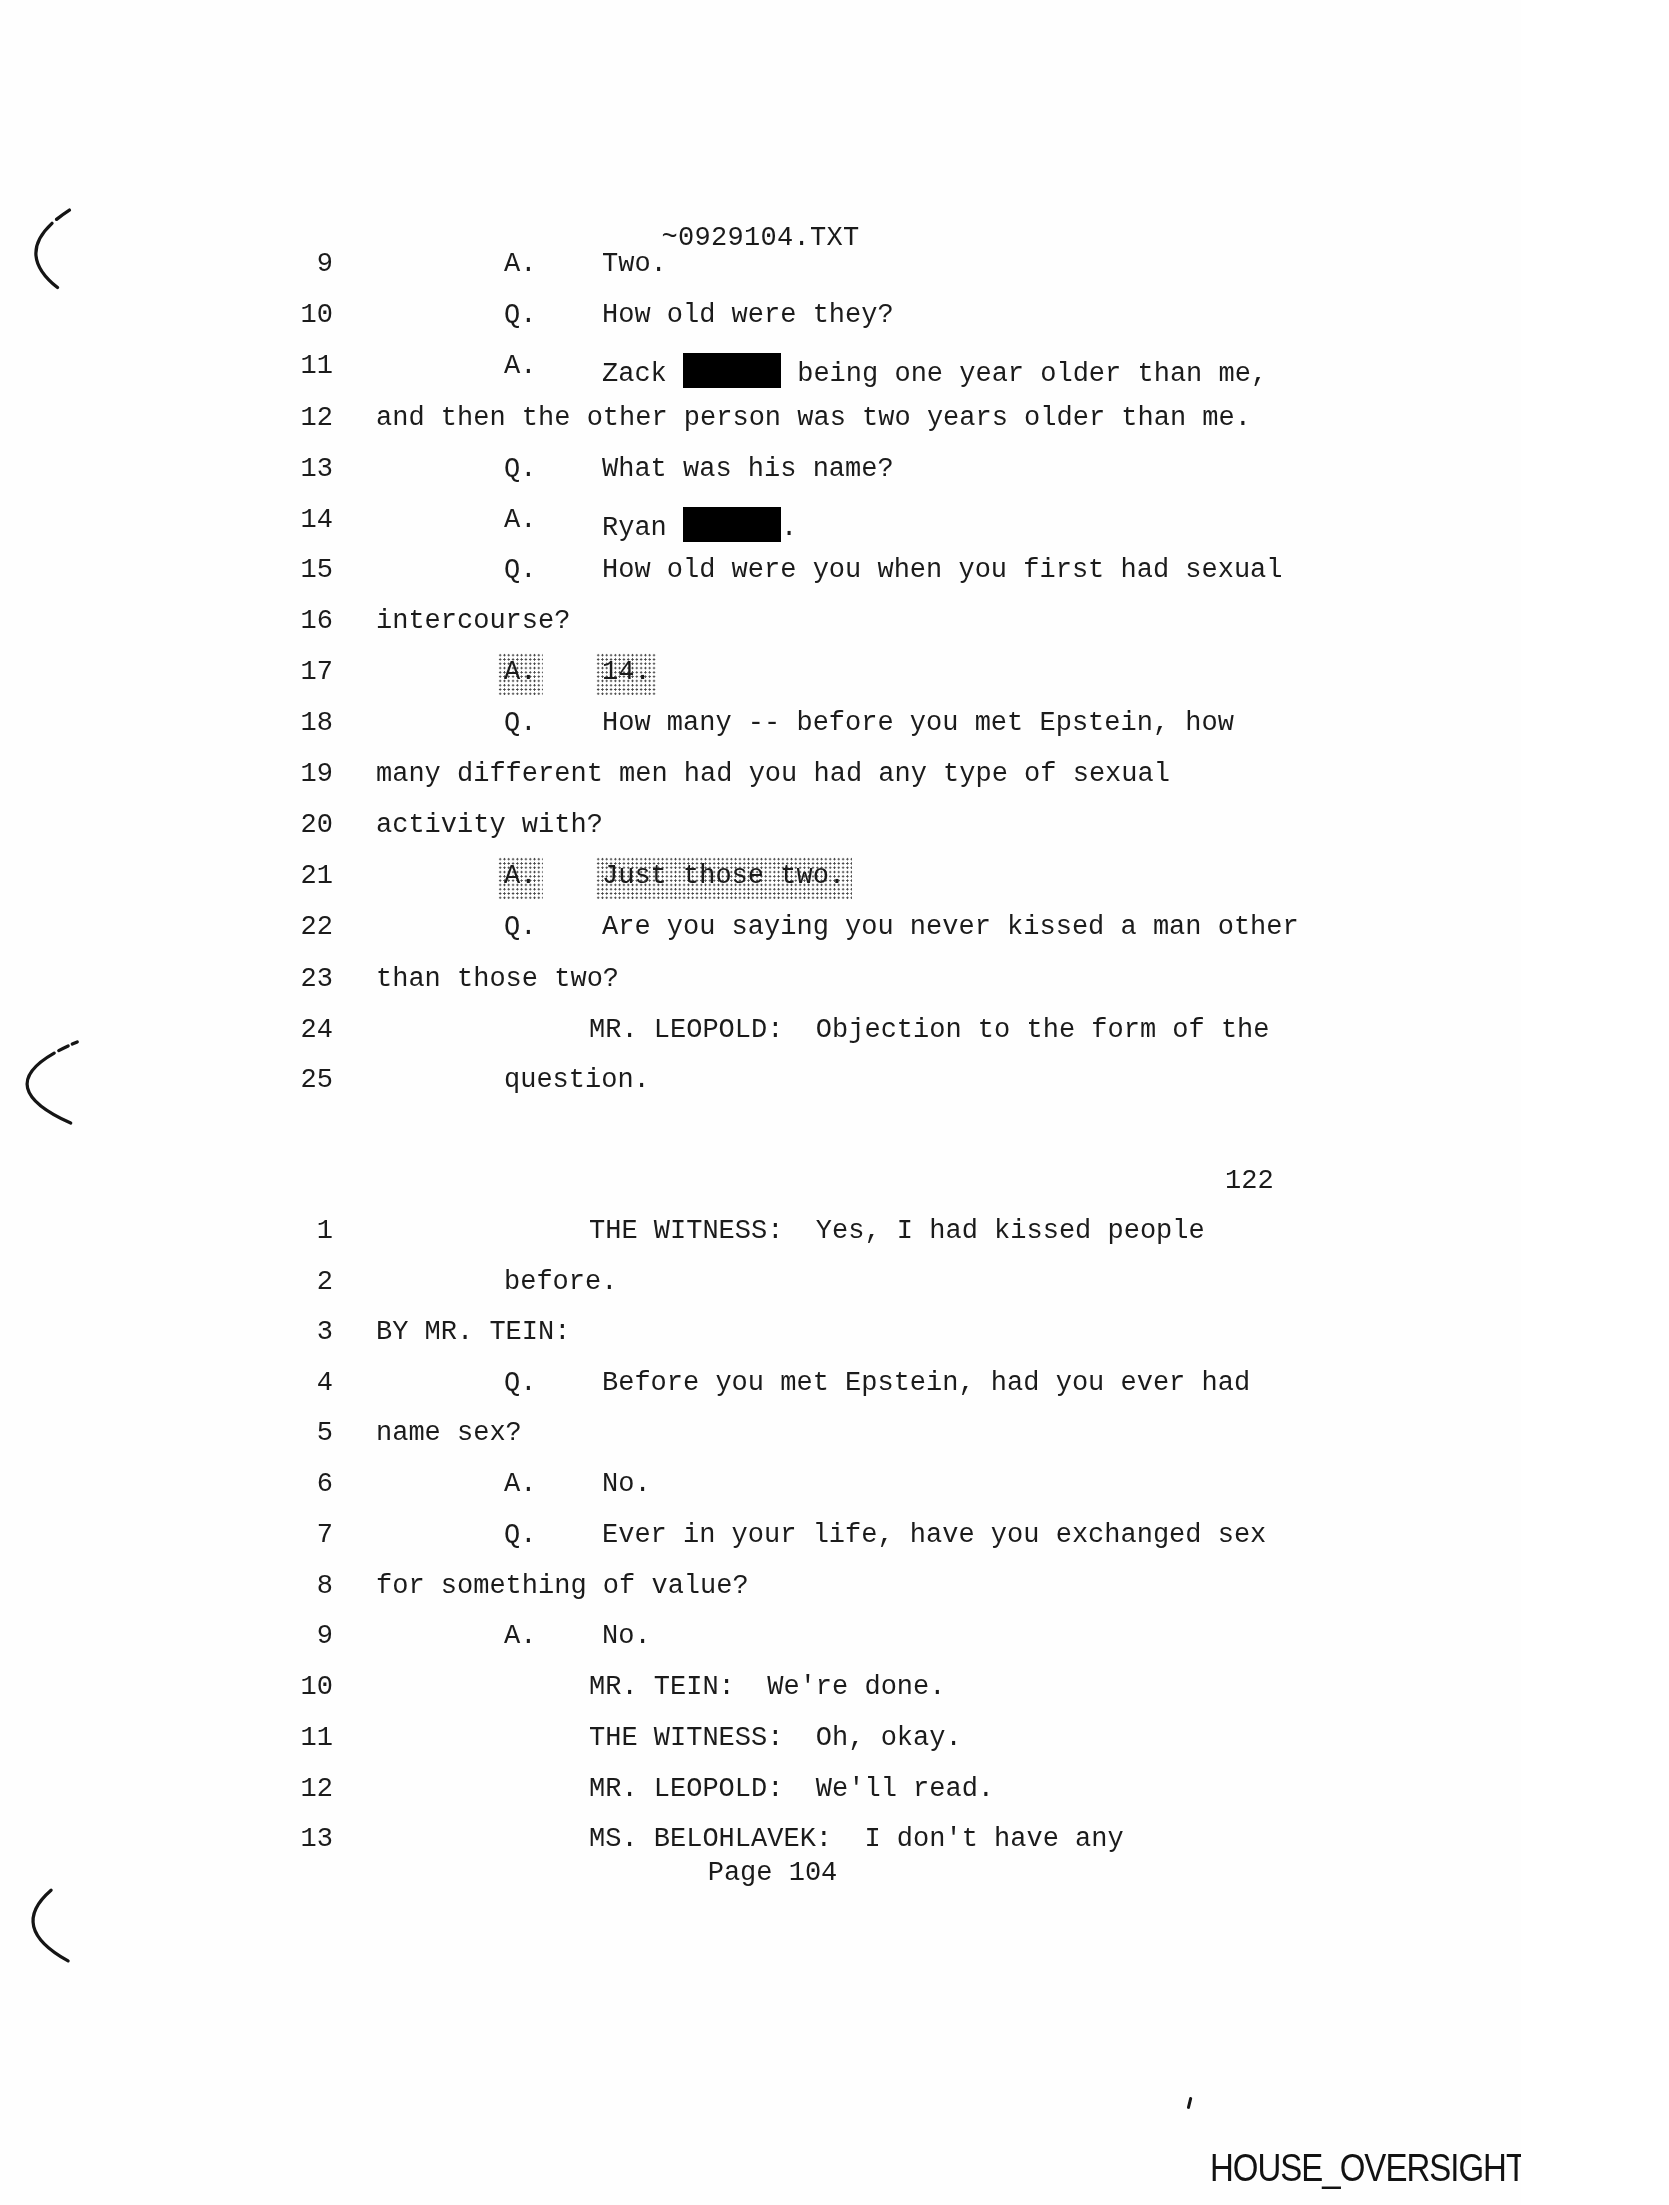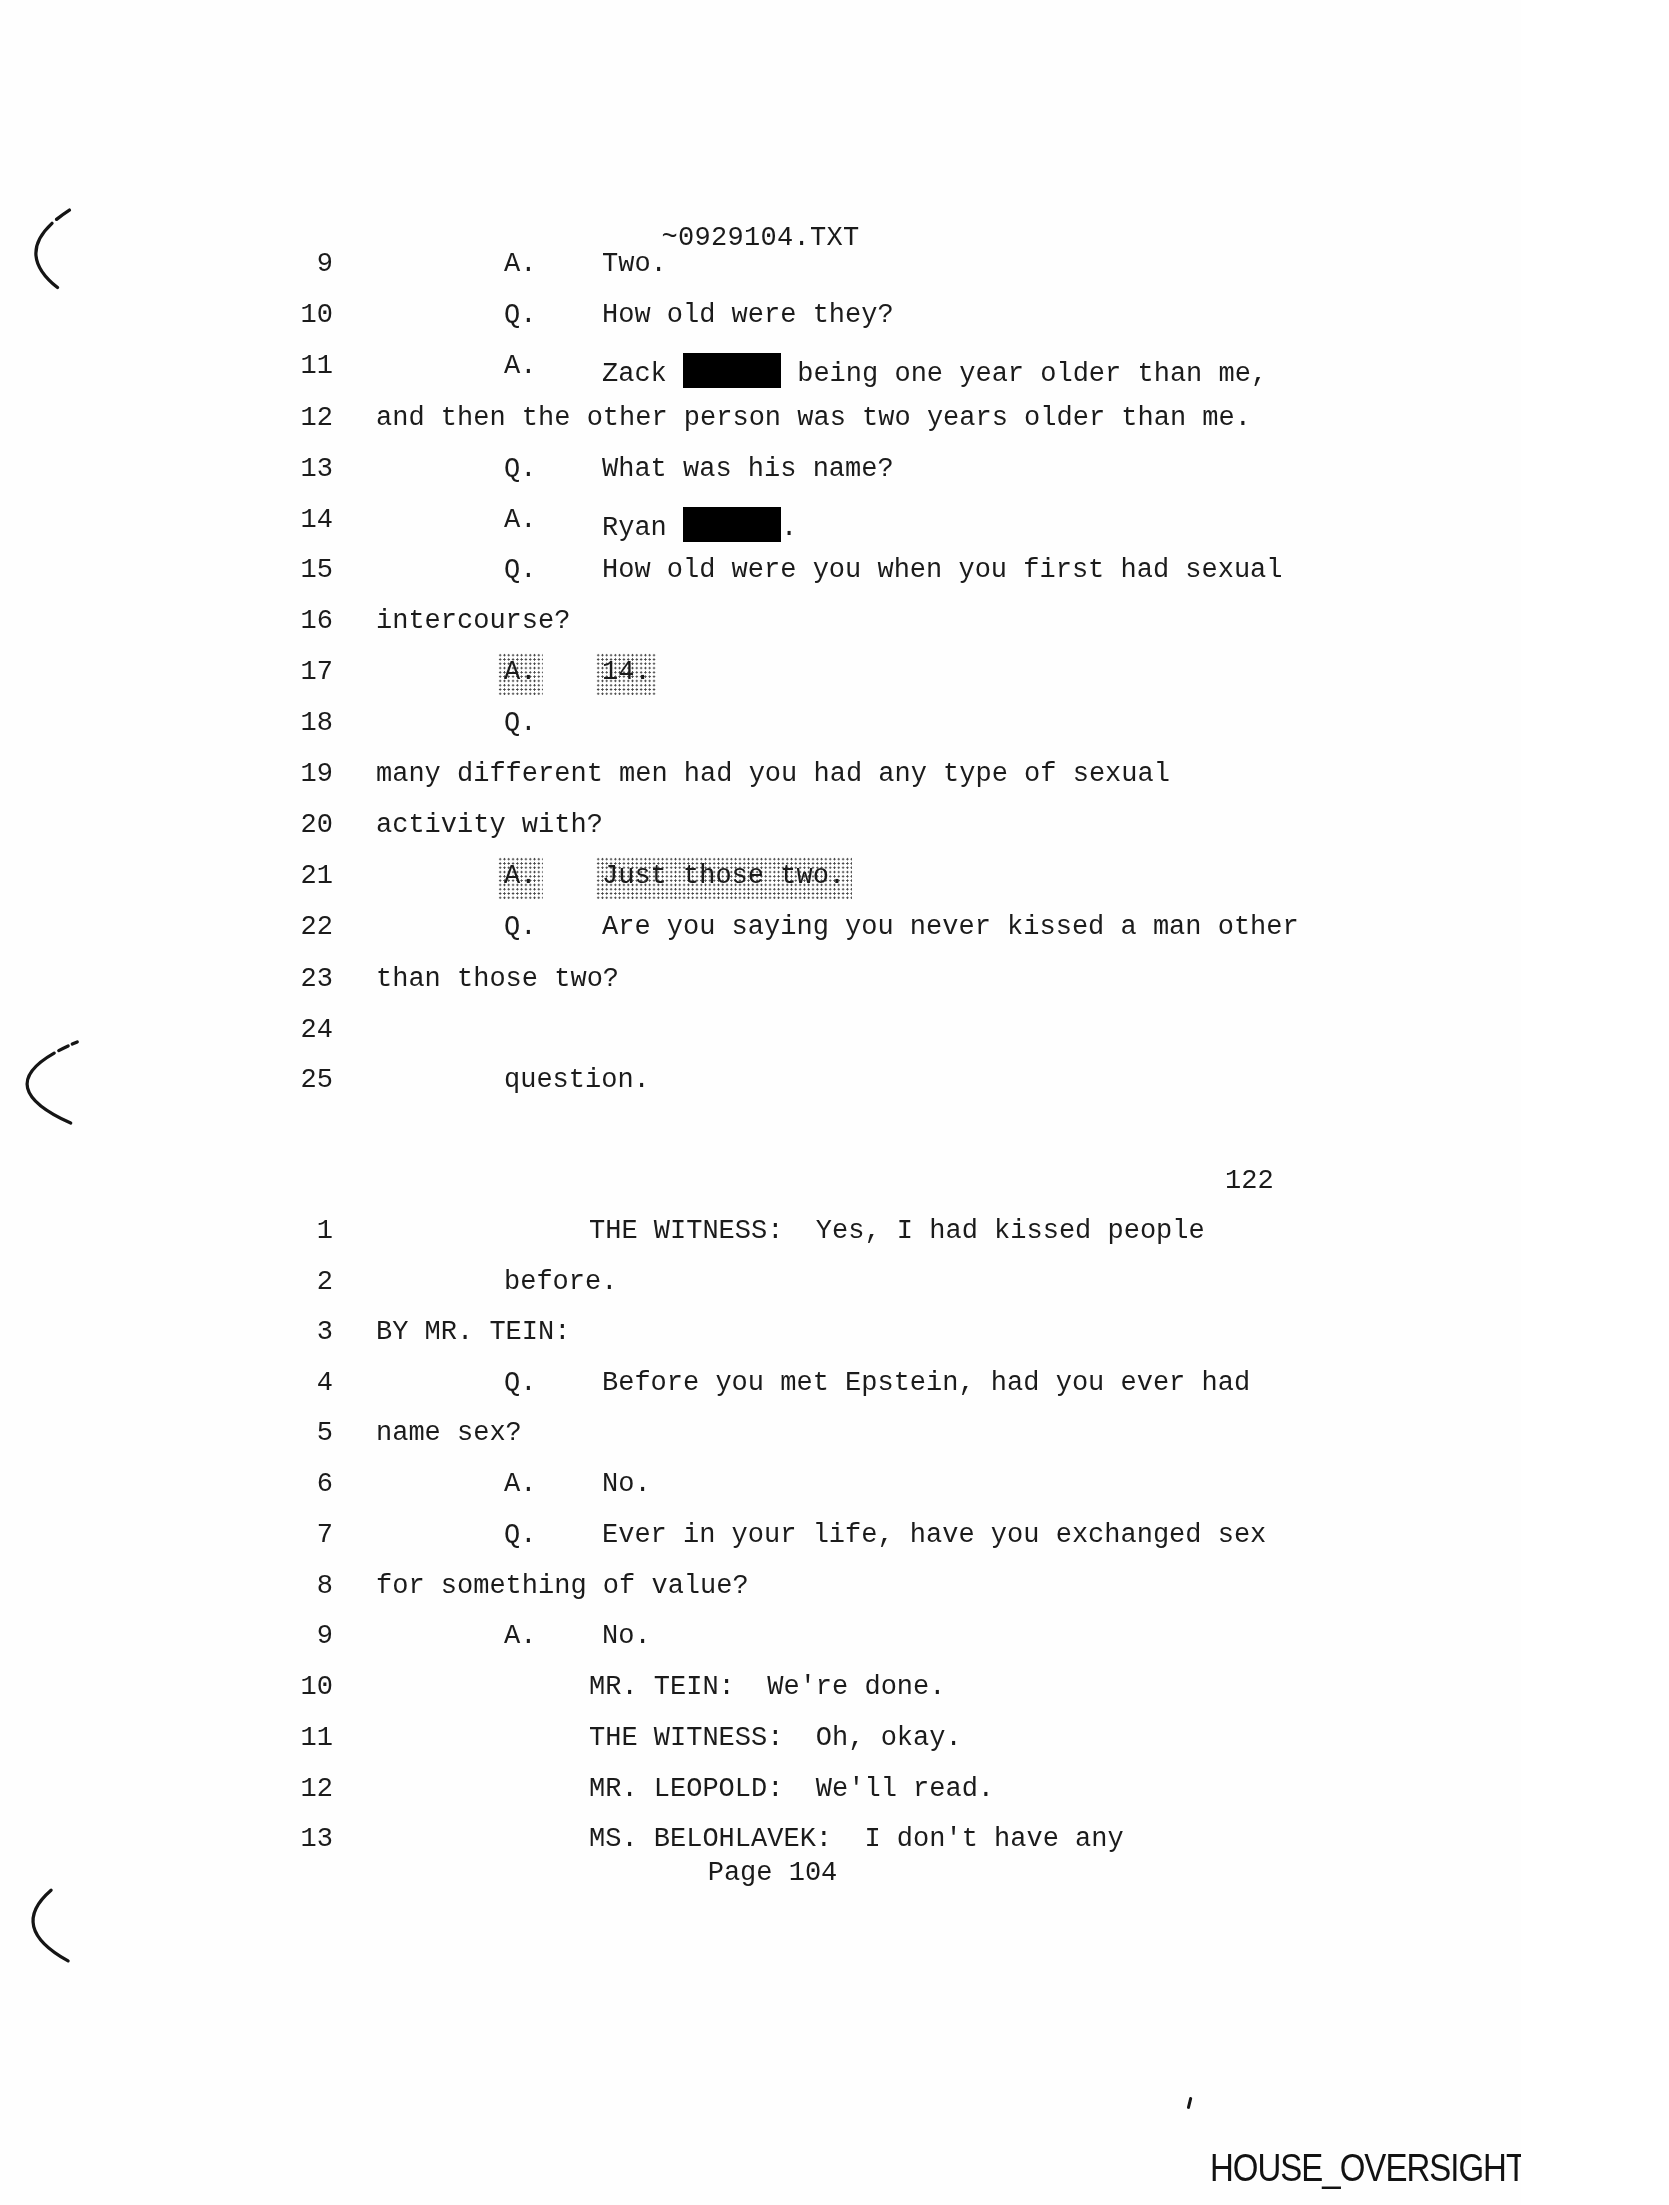--- a/index.html
+++ b/index.html
@@ -108,20 +108,21 @@
         <span class="ltxt" style="left: 376px;">intercourse?</span>
       </div>
       <div class="trow" style="top: 659px;">
         <span class="lnum">17</span>
         <span class="lbl hl">A.</span>
         <span class="ltxt hl" style="left: 602px;">14.</span>
       </div>
       <div class="trow" style="top: 710px;">
         <span class="lnum">18</span>
         <span class="lbl">Q.</span>
+        <span class="ltxt" style="left: 602px;">How many -- before you met Epstein, how</span>
       </div>
       <div class="trow" style="top: 761px; padding-left: 40px;">
         <span class="lnum">19</span>
         <span class="ltxt" style="left: 376px;">many different men had you had any type of sexual</span>
       </div>
       <div class="trow" style="top: 812px;">
         <span class="lnum">20</span>
         <span class="ltxt" style="left: 376px;">activity with?</span>
       </div>
       <div class="trow" style="top: 863px;">
@@ -133,20 +134,21 @@
         <span class="lnum">22</span>
         <span class="lbl">Q.</span>
         <span class="ltxt" style="left: 602px;">Are you saying you never kissed a man other</span>
       </div>
       <div class="trow" style="top: 966px;">
         <span class="lnum">23</span>
         <span class="ltxt" style="left: 376px;">than those two?</span>
       </div>
       <div class="trow" style="top: 1017px;">
         <span class="lnum">24</span>
+        <span class="ltxt" style="left: 589px;">MR. LEOPOLD:  Objection to the form of the</span>
       </div>
       <div class="trow" style="top: 1067px;">
         <span class="lnum">25</span>
         <span class="ltxt" style="left: 504px;">question.</span>
       </div>
     </div>
 
   <div class="pno">122</div>
 
   <div>

